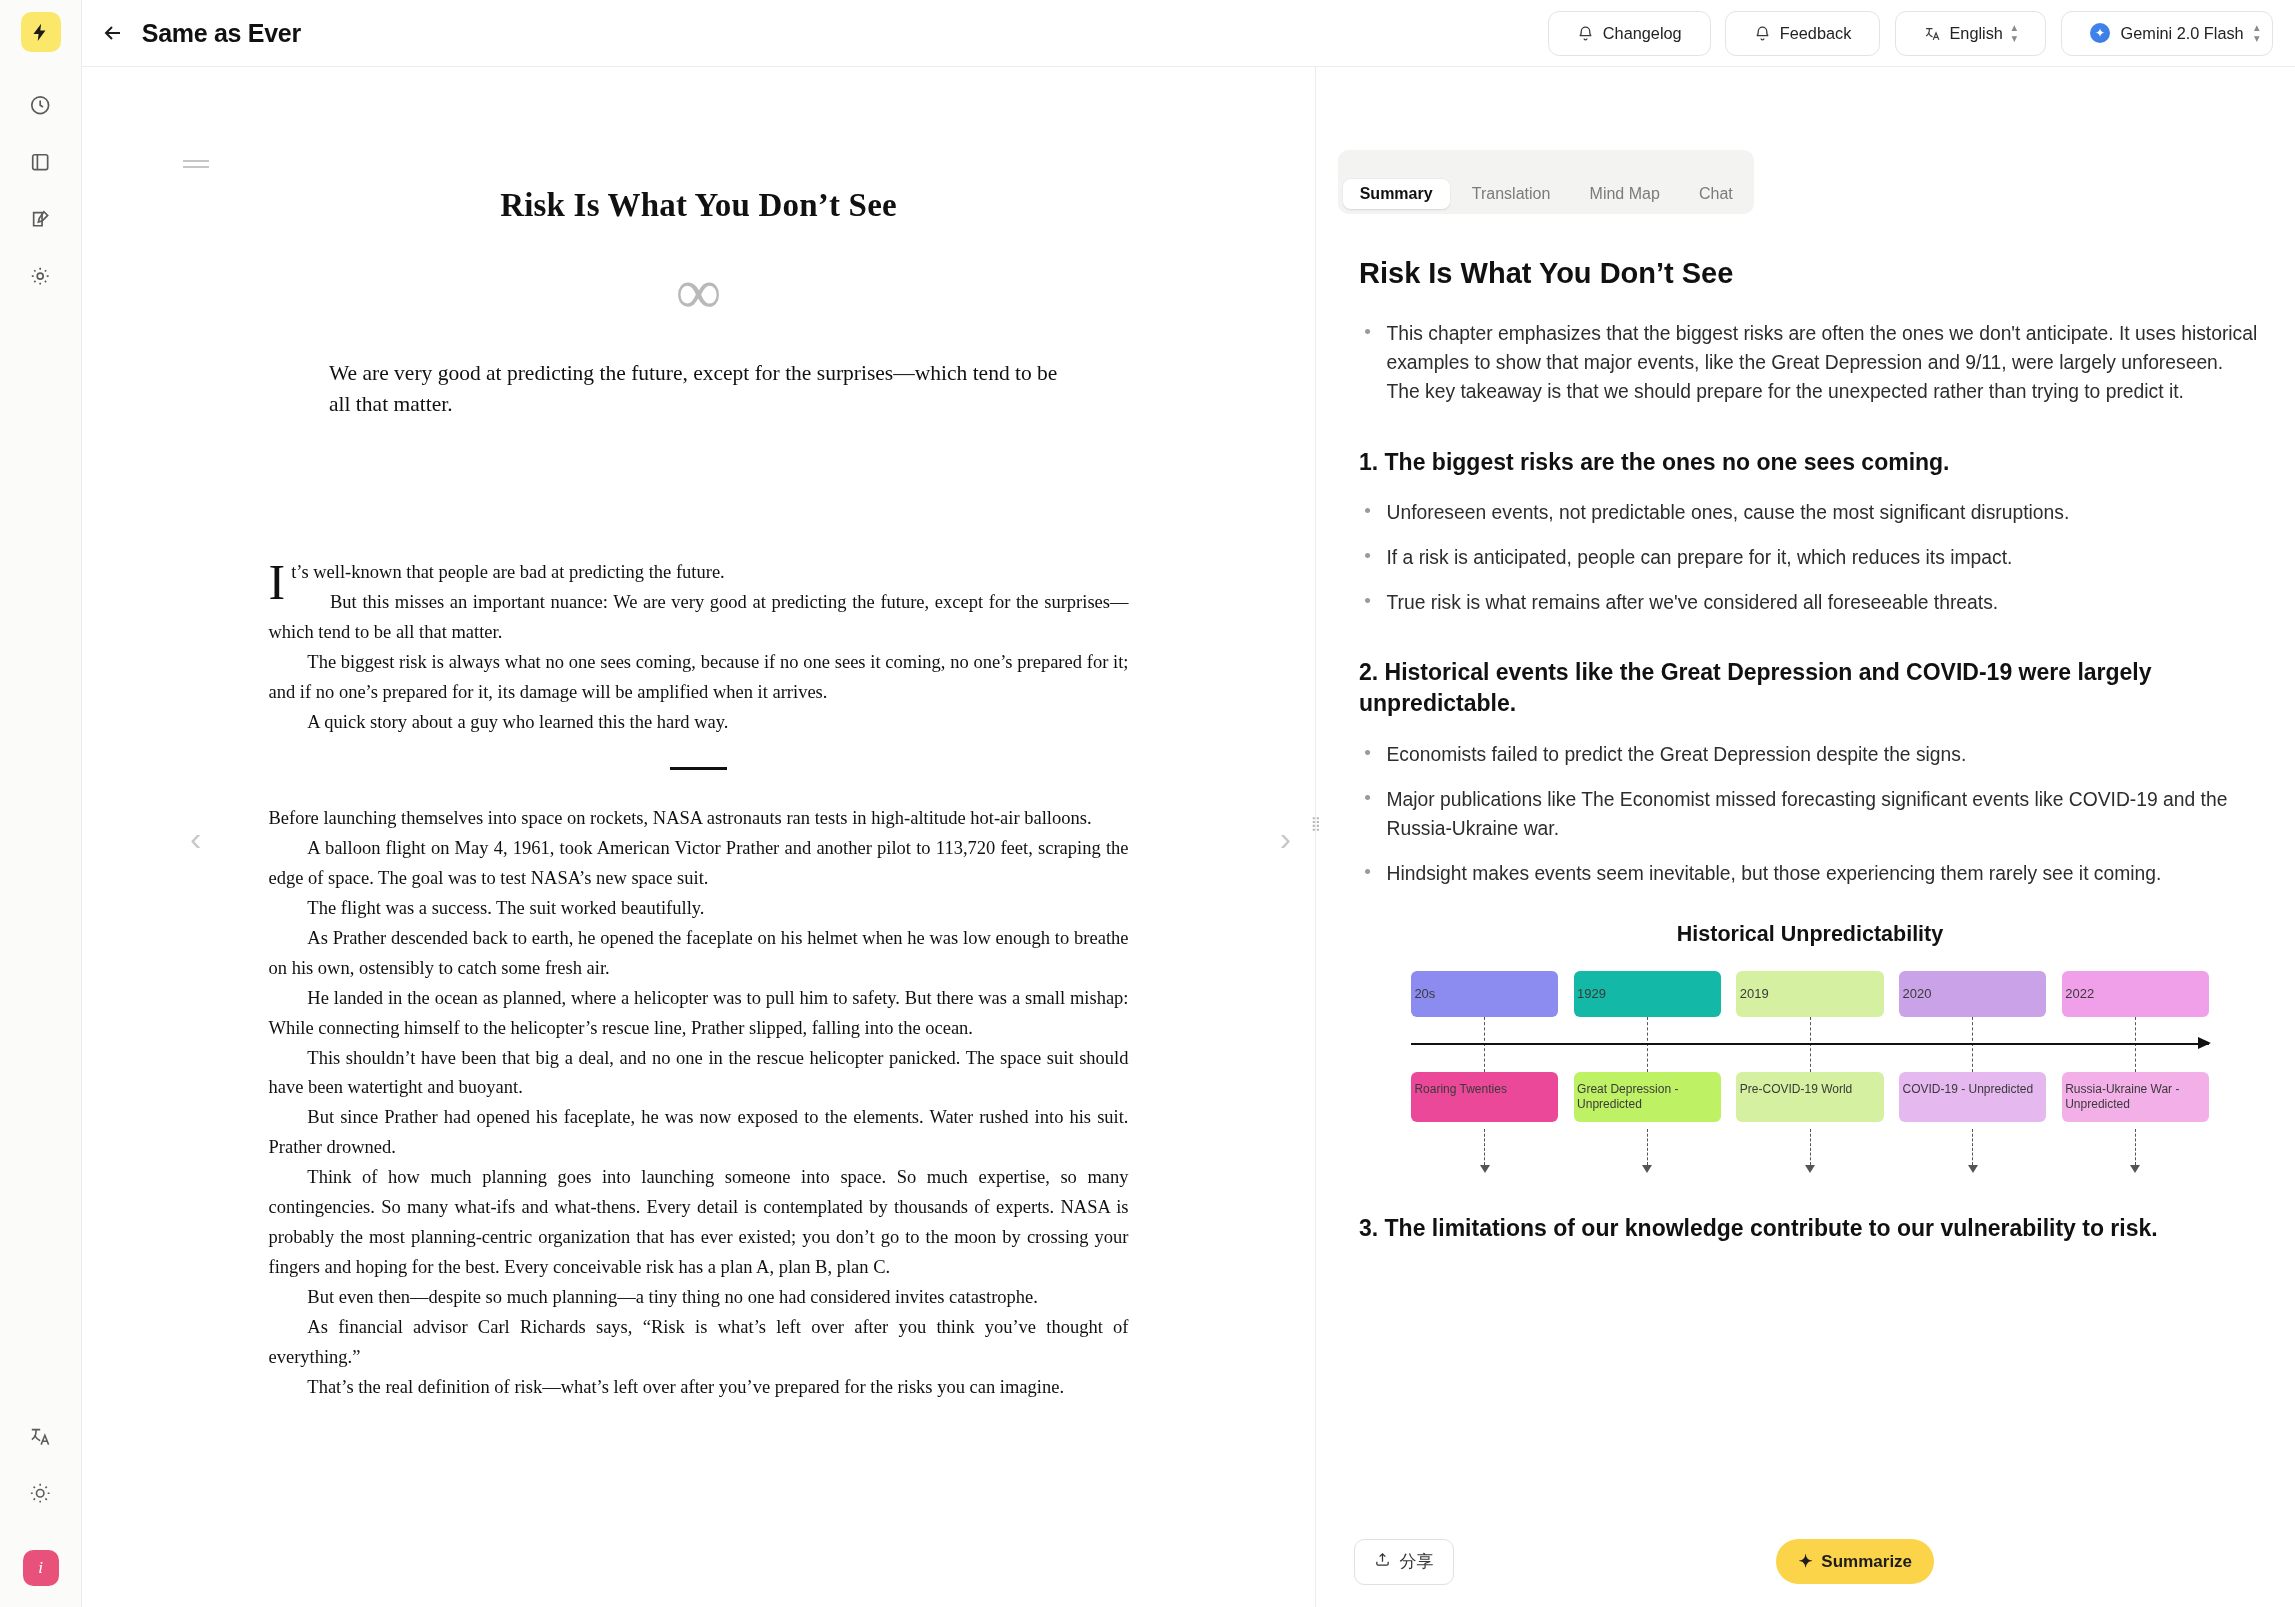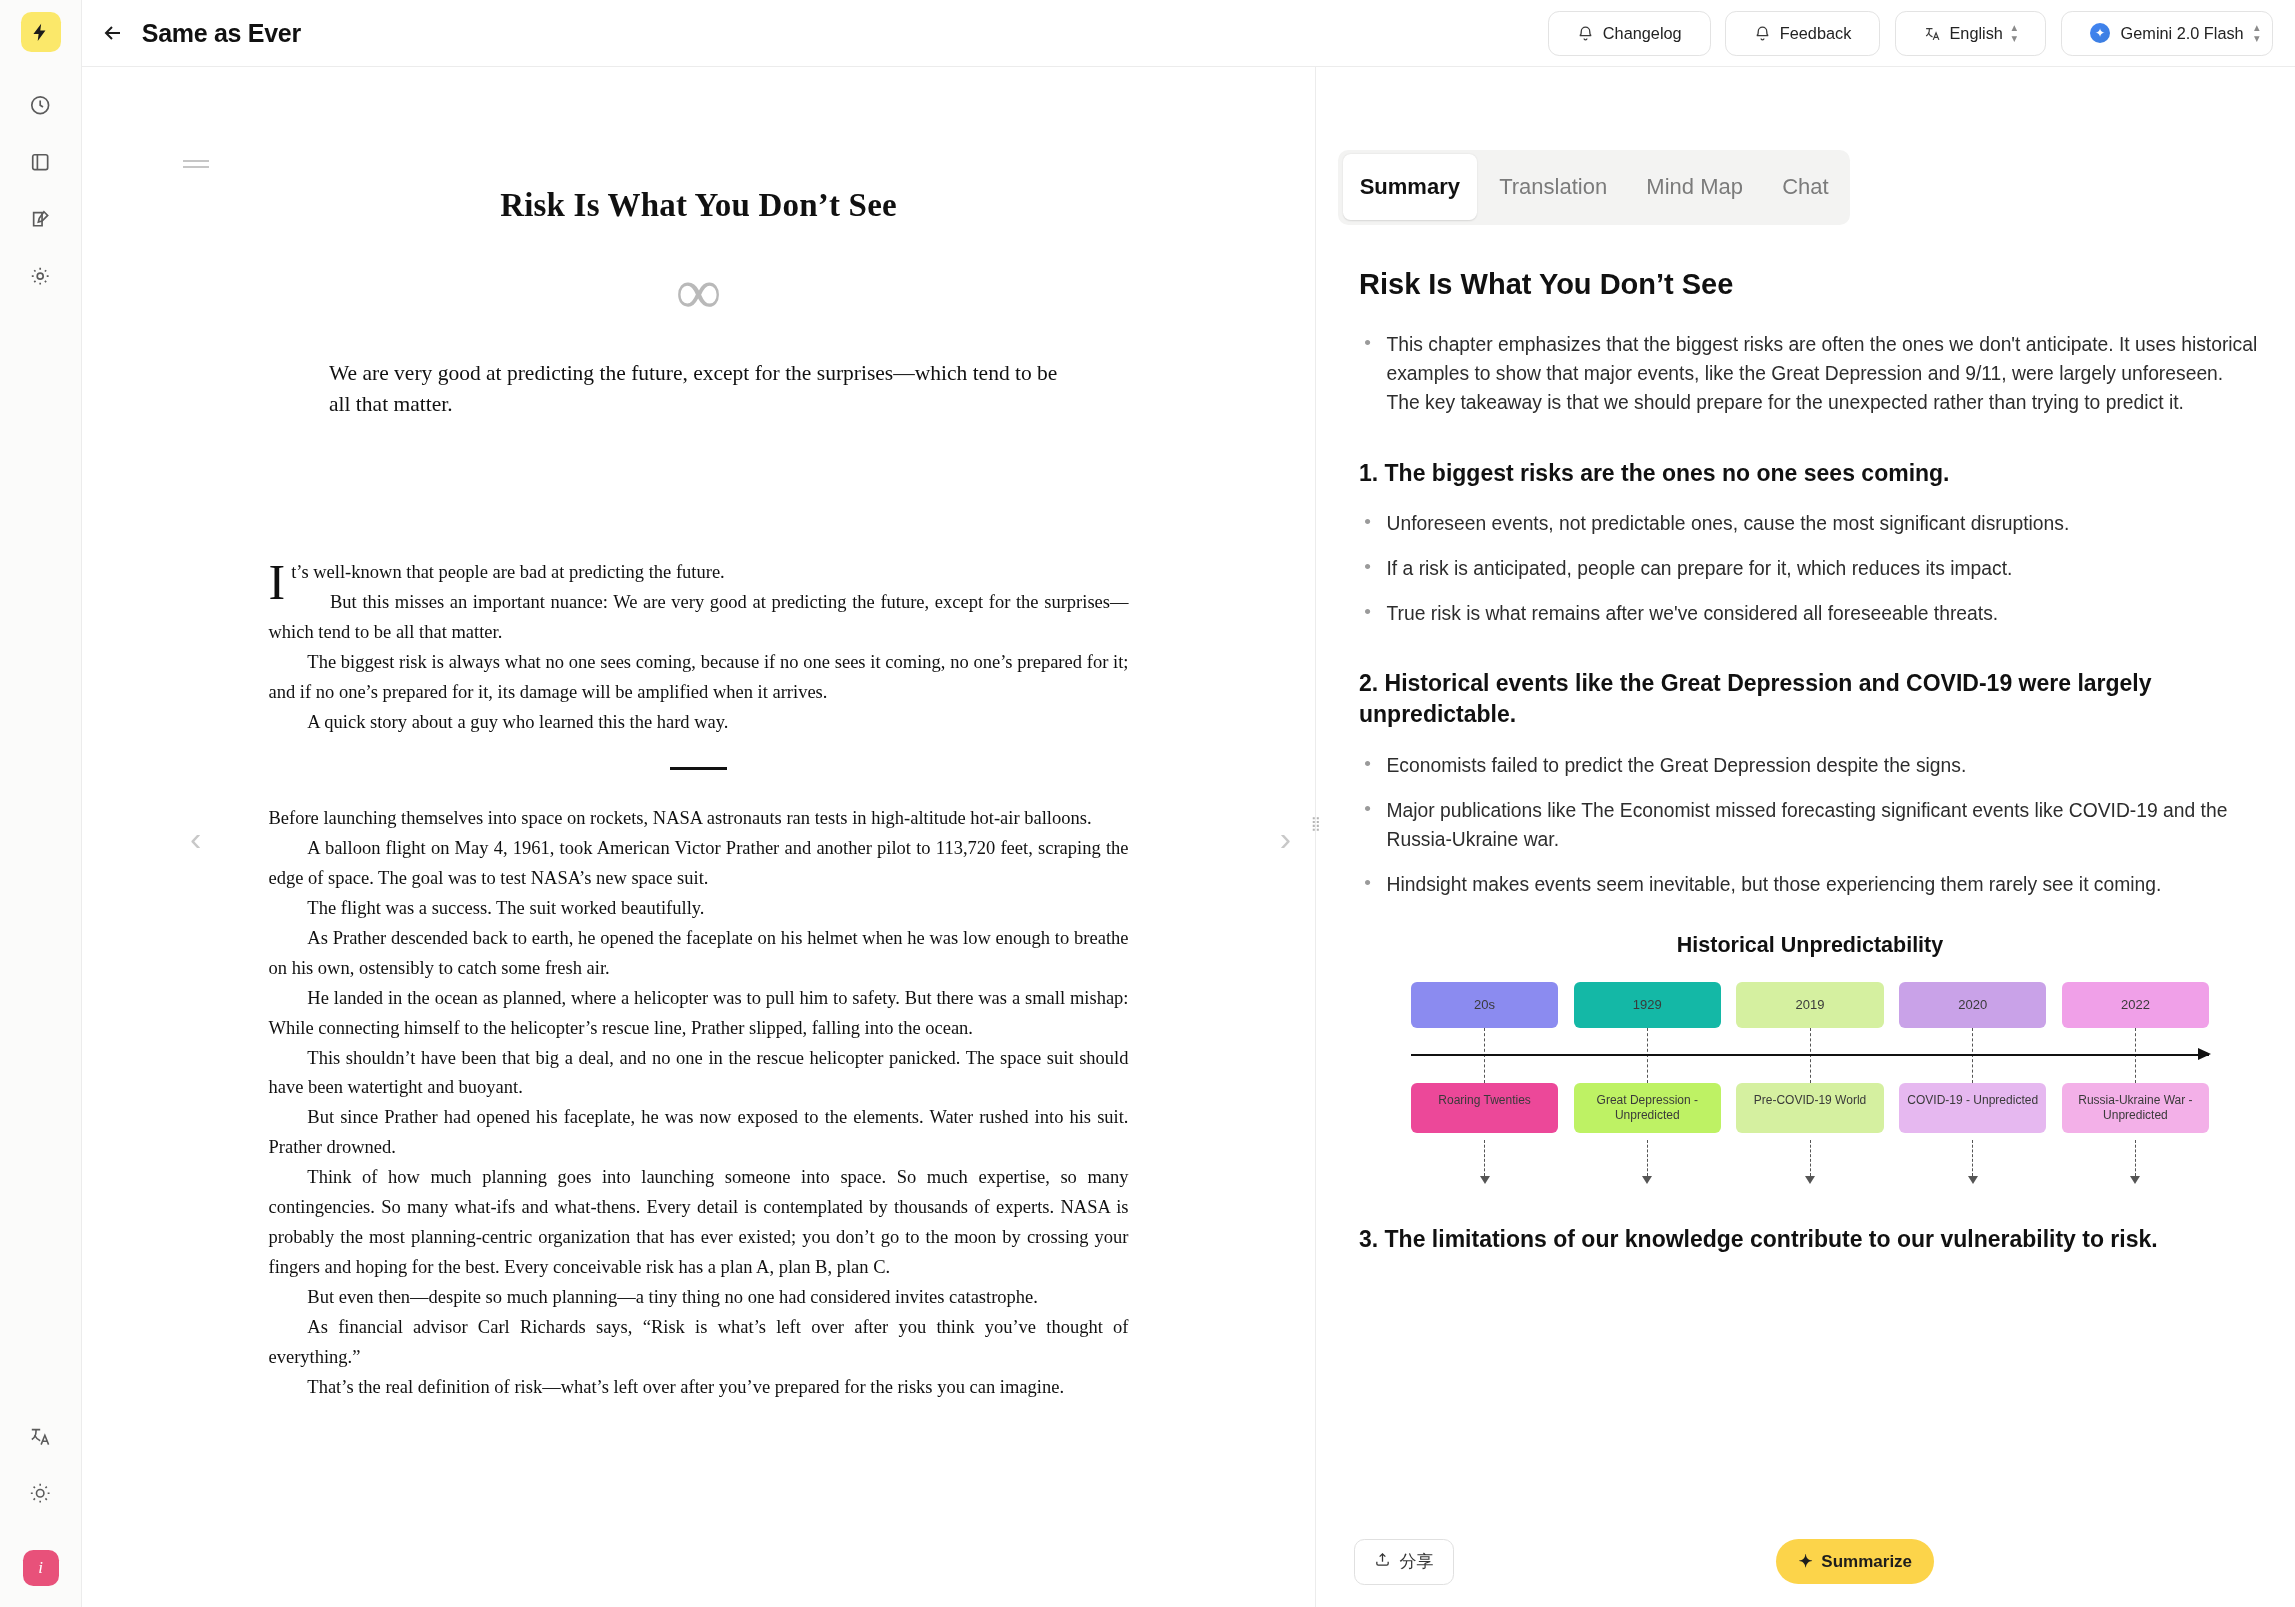--- a/index.html
+++ b/index.html
@@ -121,42 +121,42 @@
 
   
   .panel { flex: 1; display: flex; flex-direction: column; min-width: 0; position: relative; background:#fff; }
   .tabs {
     display: flex; align-items: center; gap: 5.2px;
     margin: 83px 0 0 22.4px;
     background: #f3f3f2; border-radius: 10.3px; padding: 4.3px;
     align-self: flex-start;
   }
   .tab {
-    font-size: 22px; color: #7b7b7b; padding: 20px 17px; border-radius: 7.7px; white-space: nowrap;
+    font-size: 16px; color: #7b7b7b; padding: 6px 17px; border-radius: 7.7px; white-space: nowrap; margin-top: 25px;
   }
   .tab.active { background: #fff; color: #111; font-weight: bold; box-shadow: 0 0.9px 1.7px rgba(0,0,0,.12); }
   .panel-body { flex: 1; overflow: hidden; padding: 43px 34px 0 43px; }
   .panel-title { font-size: 29px; font-weight: bold; color: #111; margin-bottom: 29px; }
   ul.bullets { list-style: none; margin: 0 0 8.6px 0; }
   ul.bullets li {
     position: relative; padding-left: 27.5px; font-size: 19.3px; line-height: 1.52;
     color: #2d2d2d; margin-bottom: 15.5px;
   }
   ul.bullets li::before {
     content: "•"; position: absolute; left: 5.2px; top: -0.9px; color: #9a9a9a; font-size: 19px;
   }
   .section-head { font-size: 23px; font-weight: bold; color: #111; margin: 40px 0 20.6px; line-height: 1.35; }
 
   
   .figure { margin-top: 34px; }
   .figure-title { text-align: center; font-size: 21.5px; font-weight: bold; color: #111; margin-bottom: 24px; }
   .tl { position: relative; padding: 0 52px; }
   .tl-row { display: flex; gap: 15.5px; }
   .tl-chip {
-    flex: 1; border-radius: 6px; text-align: center; font-size: 12px; color: #3a3a3a;
+    flex: 1; border-radius: 6px; text-align: left; font-size: 12px; color: #3a3a3a;
     padding: 10.3px 3.4px; line-height: 1.25;
   }
   .tl-chip.top { font-size: 13px; padding: 14.6px 3.4px; }
   .tl-axis { position: relative; height: 55px; display: flex; align-items: center; }
   .tl-line { height: 2.6px; background: #111; flex: 1; position: relative; }
   .tl-line::after {
     content: ""; position: absolute; right: -1.7px; top: -6px;
     border-left: 13px solid #111; border-top: 6.9px solid transparent; border-bottom: 6.9px solid transparent;
   }
   .tl-dashes { position: absolute; inset: 0; display: flex; gap: 15.5px; }

